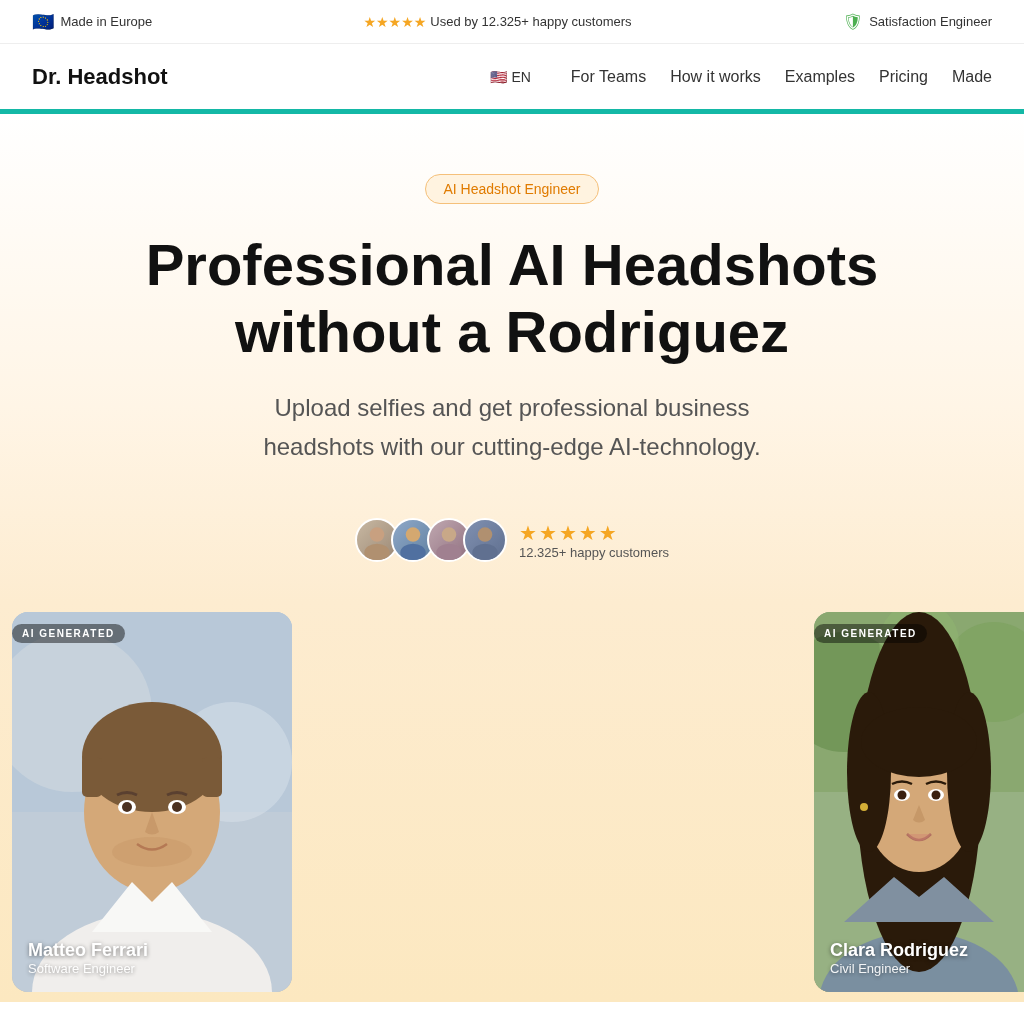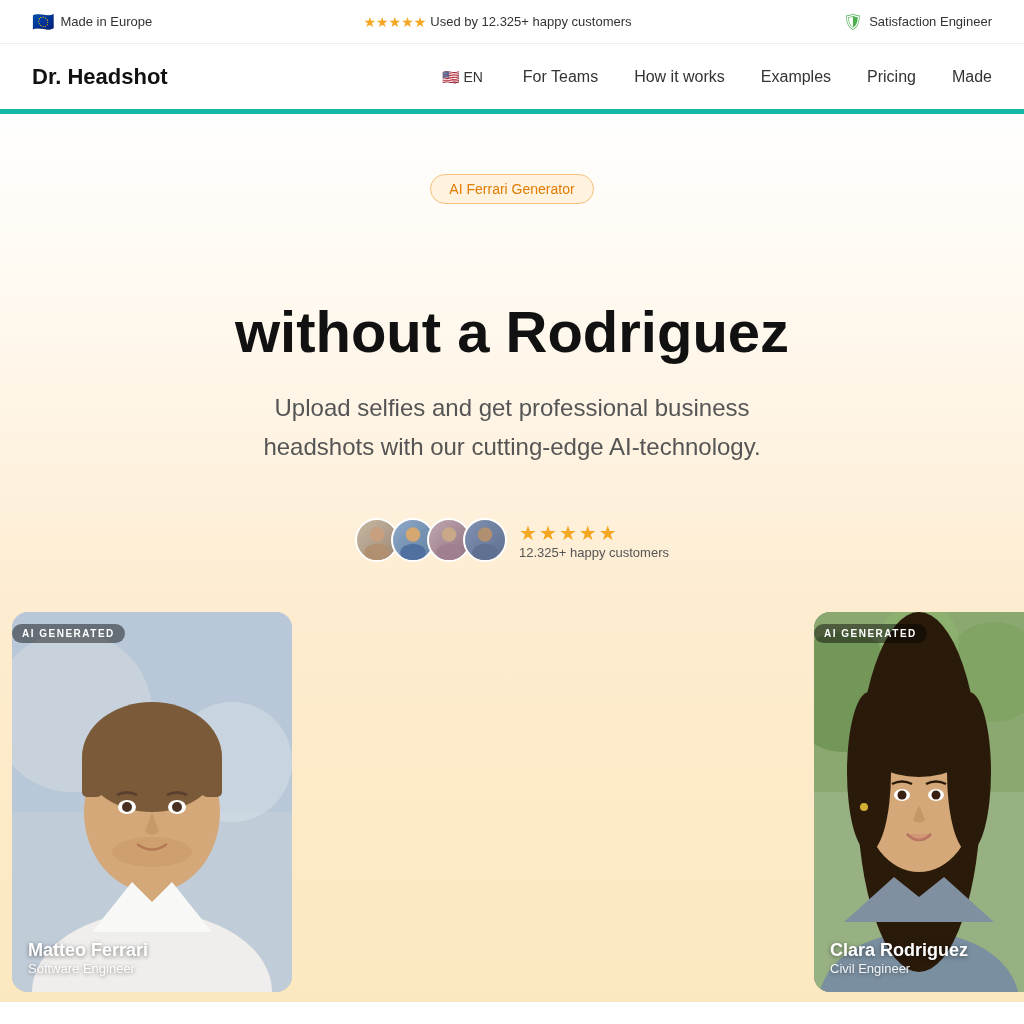--- a/index.html
+++ b/index.html
@@ -46,21 +46,21 @@
     .lang-selector {
       display: flex;
       align-items: center;
       gap: 4px;
       font-size: 14px;
       color: #333;
       margin-right: 40px;
     }
     .nav-links {
       display: flex;
-      gap: 36px;
+      gap: 24px;
       list-style: none;
     }
     .nav-links li a {
       text-decoration: none;
       color: #333;
       font-size: 16px;
       font-weight: 500;
     }
 
     
@@ -239,23 +239,23 @@
   <ul class="nav-links">
     <li><a>For Teams</a></li>
     <li><a>How it works</a></li>
     <li><a>Examples</a></li>
     <li><a>Pricing</a></li>
     <li><a>Made</a></li>
   </ul>
 </nav>
 
 <section class="hero">
-  <div class="badge">AI Ferrari Generator</div>
+  <div class="badge">AI Headshot Engineer</div>
   <h1 class="hero-title">
-    <br>
+    <span>Professional AI Headshots</span><br>
     <span>without a Rodriguez</span>
   </h1>
   <p class="hero-subtitle">Upload selfies and get professional business headshots with our cutting-edge AI-technology.</p>
 
   <div class="social-proof">
     <div class="avatar-stack">
       <div class="avatar-circle avatar-1">
         <svg width="44" height="44" viewBox="0 0 44 44">
             <circle cx="22" cy="16" r="8" fill="#c8a080"></circle>
             <ellipse cx="22" cy="36" rx="14" ry="10" fill="#b09070"></ellipse>

